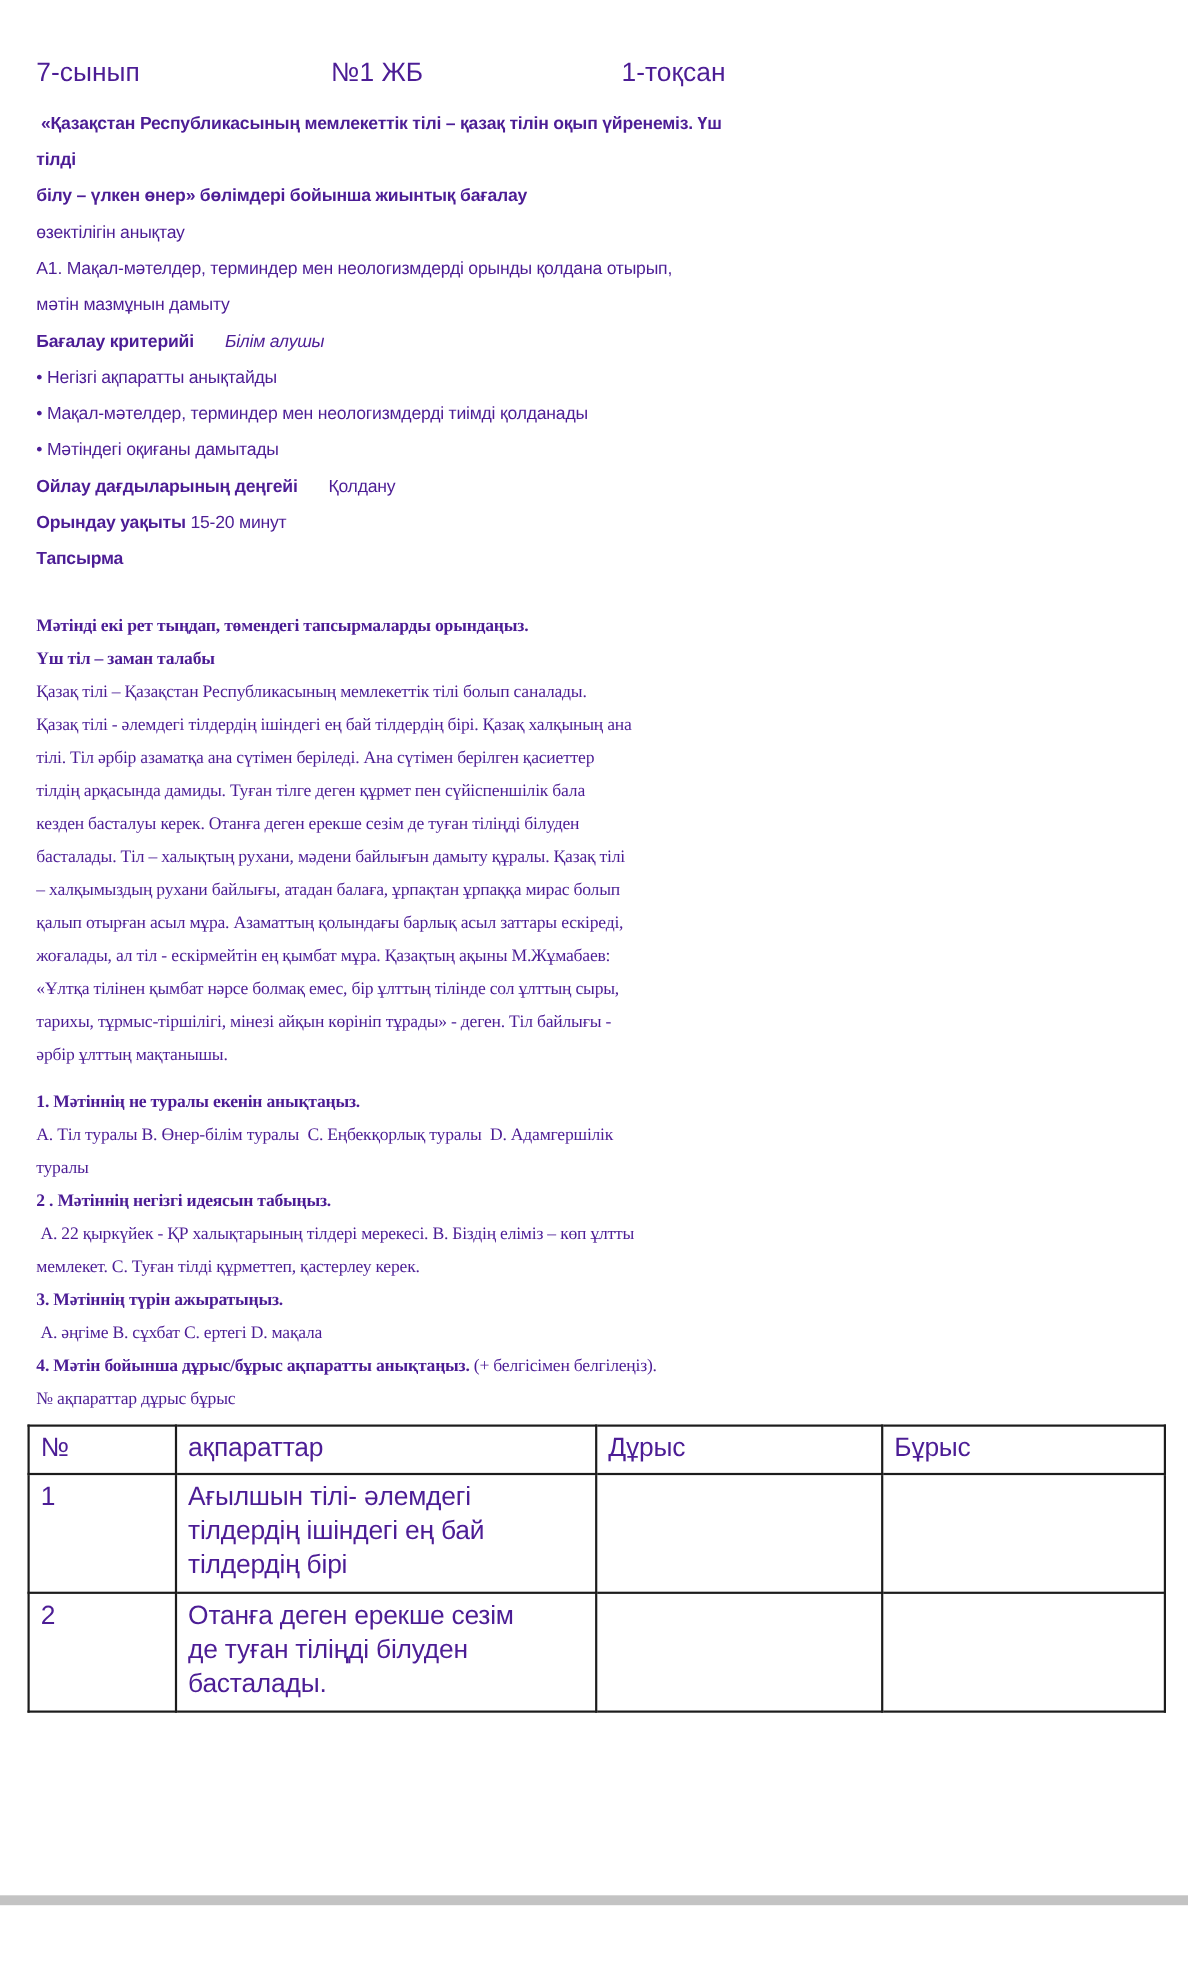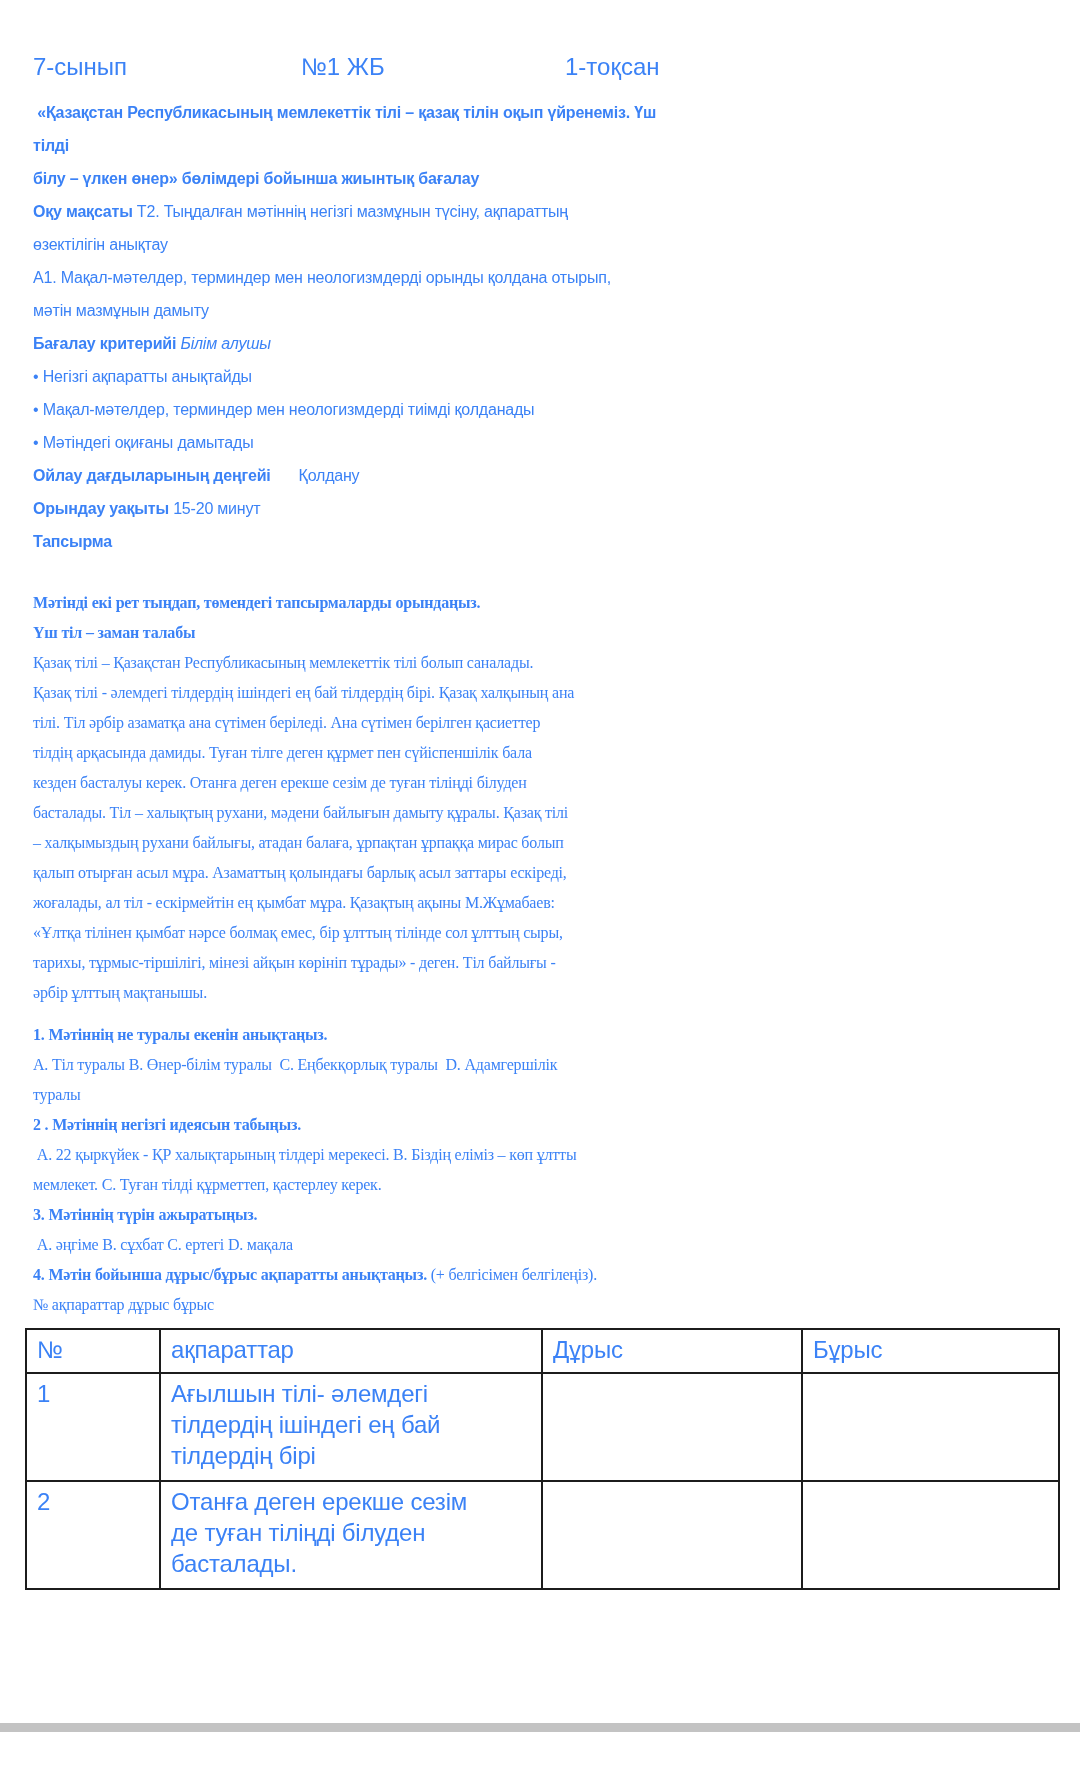--- a/index.html
+++ b/index.html
@@ -1,33 +1,33 @@
 <!DOCTYPE html>
 <html><head>
 <meta charset="utf-8">
 <style>
   html,body { margin:0; padding:0; background:#ffffff; }
   .page {
     position:relative;
     width:1080px; height:1792px;
     background:#ffffff;
-    color:#3b82f6;
+    color:#4c1d95;
     font-family:"Liberation Sans","DejaVu Sans",sans-serif;
     overflow:hidden;
   }
   .content { position:absolute; left:33px; top:50px; width:1012px; }
   .topline { position:relative; height:33px; font-size:24px; line-height:33px; }
   .topline .t1 { position:absolute; left:0; }
   .topline .t2 { position:absolute; left:268px; }
   .topline .t3 { position:absolute; left:532px; }
 
   .line { font-size:16px; line-height:33px; white-space:pre; letter-spacing:-0.2px; }
   .reading .line, .questions .line { line-height:30px;font-family:Liberation Serif, serif; }
   .b { font-weight:700; }
-  .i { font-style:italic; }
+  .i { font-style:italic;margin-left:24px; }
   .sp { margin-left:28px; }
   .gap-sm { height:15px; }
   .gap-xs { height:12px; }
 
   table.tf-table {
     border-collapse:collapse;
     table-layout:fixed;
     width:1033px;
     margin-left:-8px;
     margin-top:8px;
@@ -67,21 +67,20 @@
 
     <div style="height:13px"></div>
 
     <div class="intro">
       <div>
           <div class="line b"> «Қазақстан Республикасының мемлекеттік тілі – қазақ тілін оқып үйренеміз. Үш</div>
           <div class="line b">тілді</div>
           <div class="line b">білу – үлкен өнер» бөлімдері бойынша жиынтық бағалау</div>
         </div>
 
-      <div class="line"><span class="b">Оқу мақсаты</span><span> Т2. Тыңдалған мәтіннің негізгі мазмұнын түсіну, ақпараттың</span></div>
       <div class="line">өзектілігін анықтау</div>
 
       <div>
           <div class="line">А1. Мақал-мәтелдер, терминдер мен неологизмдерді орынды қолдана отырып,</div>
           <div class="line">мәтін мазмұнын дамыту</div>
         </div>
 
       <div class="line"><span class="b">Бағалау критерийі</span><span class="i"> Білім алушы</span></div>
 
       <div>

